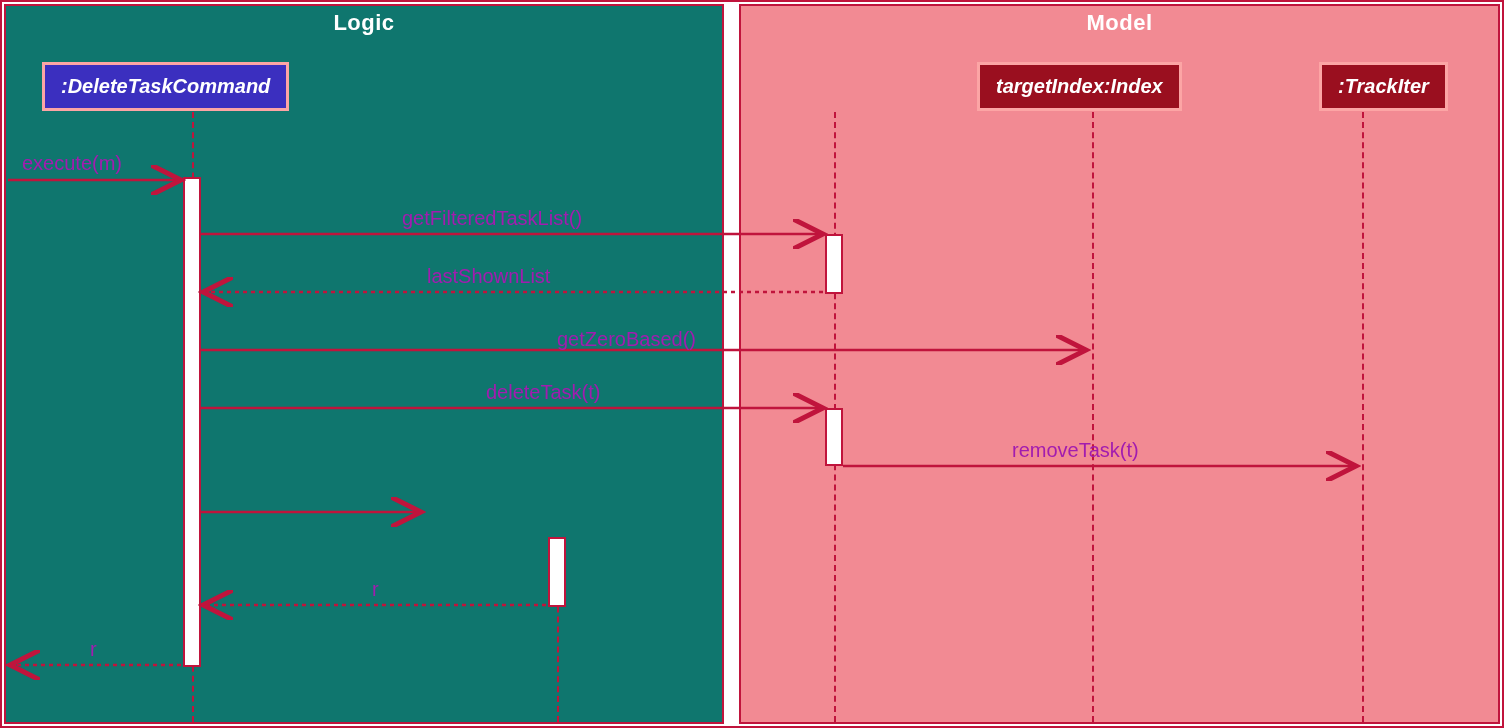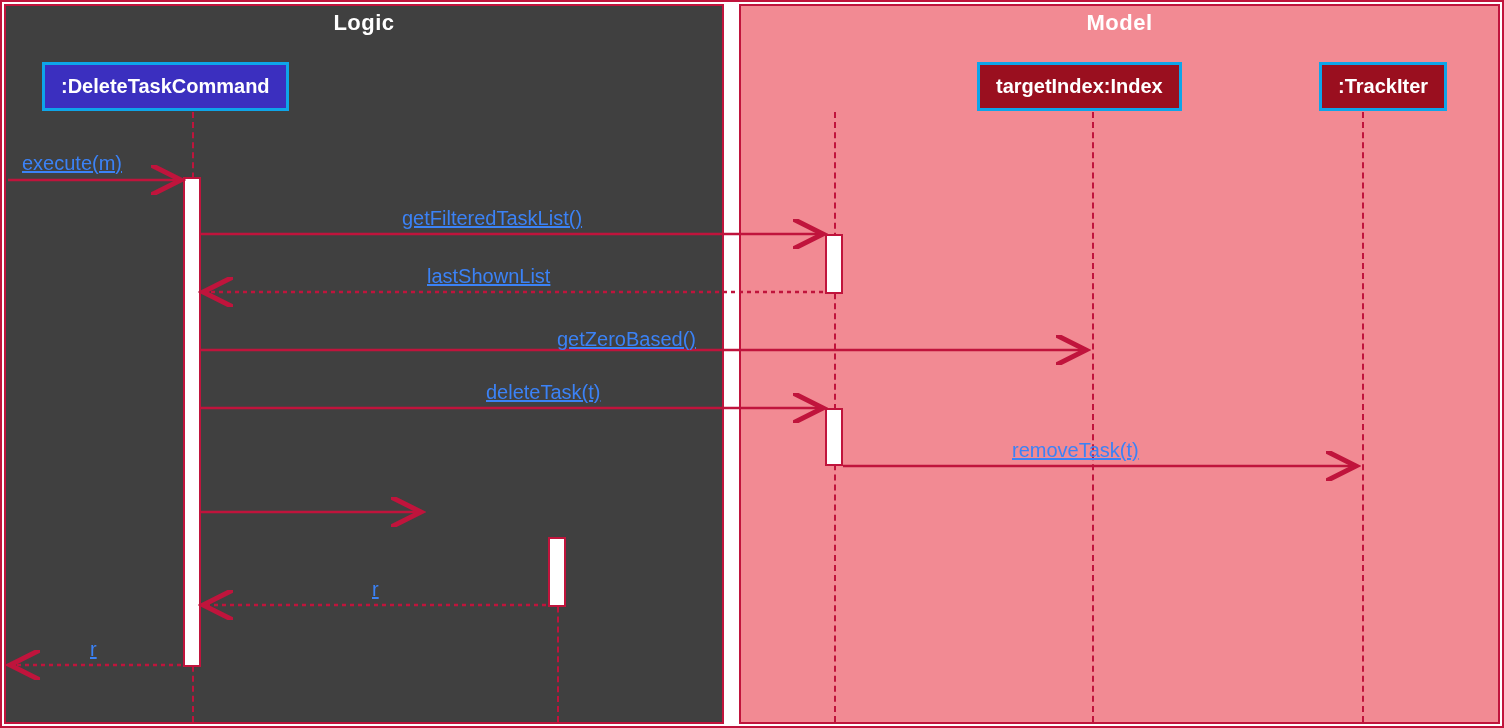--- a/index.html
+++ b/index.html
@@ -16,61 +16,61 @@
     position: absolute;
     inset: 0;
     border: 2px solid #c0143c;
   }
   .region {
     position: absolute;
     top: 2px;
     bottom: 2px;
     border: 2px solid #c0143c;
   }
-  .region.logic { left: 2px; width: 720px; background: #404040; }
+  .region.logic { left: 2px; width: 720px; background: #0f766e; }
   .region.model { left: 724px; right: 2px; background: #f28a93; margin-left: 13px; }
   .region-title {
     position: absolute;
     top: 4px;
     left: 0; right: 0;
     text-align: center;
     font-weight: 700;
     font-size: 22px;
     color: #ffffff;
     letter-spacing: 0.5px;
   }
   .lifeline-head {
     position: absolute;
     top: 60px;
     color: #fff;
     font-weight: 600;
     font-size: 20px;
     padding: 10px 16px;
-    border: 3px solid #0ea5e9;
+    border: 3px solid #fca5a5;
     text-align: center;
     white-space: nowrap;
+    font-style: italic;
   }
   .blue-head { background: #3b2fbf; }
   .red-head  { background: #9a0f1f; }
   .lifeline {
     position: absolute;
     width: 0;
     border-left: 2px dashed #c0143c;
   }
   .activation {
     position: absolute;
     width: 18px;
     background: #fff;
     border: 2px solid #c0143c;
   }
   .msg-label {
     position: absolute;
-    color: #3b82f6;
+    color: #a21caf;
     font-size: 20px;
-    text-decoration: underline;
   }
   svg.overlay {
     position: absolute;
     inset: 0;
     width: 1504px;
     height: 728px;
     pointer-events: none;
   }
   .blue-head.created {
     top: 485px;

